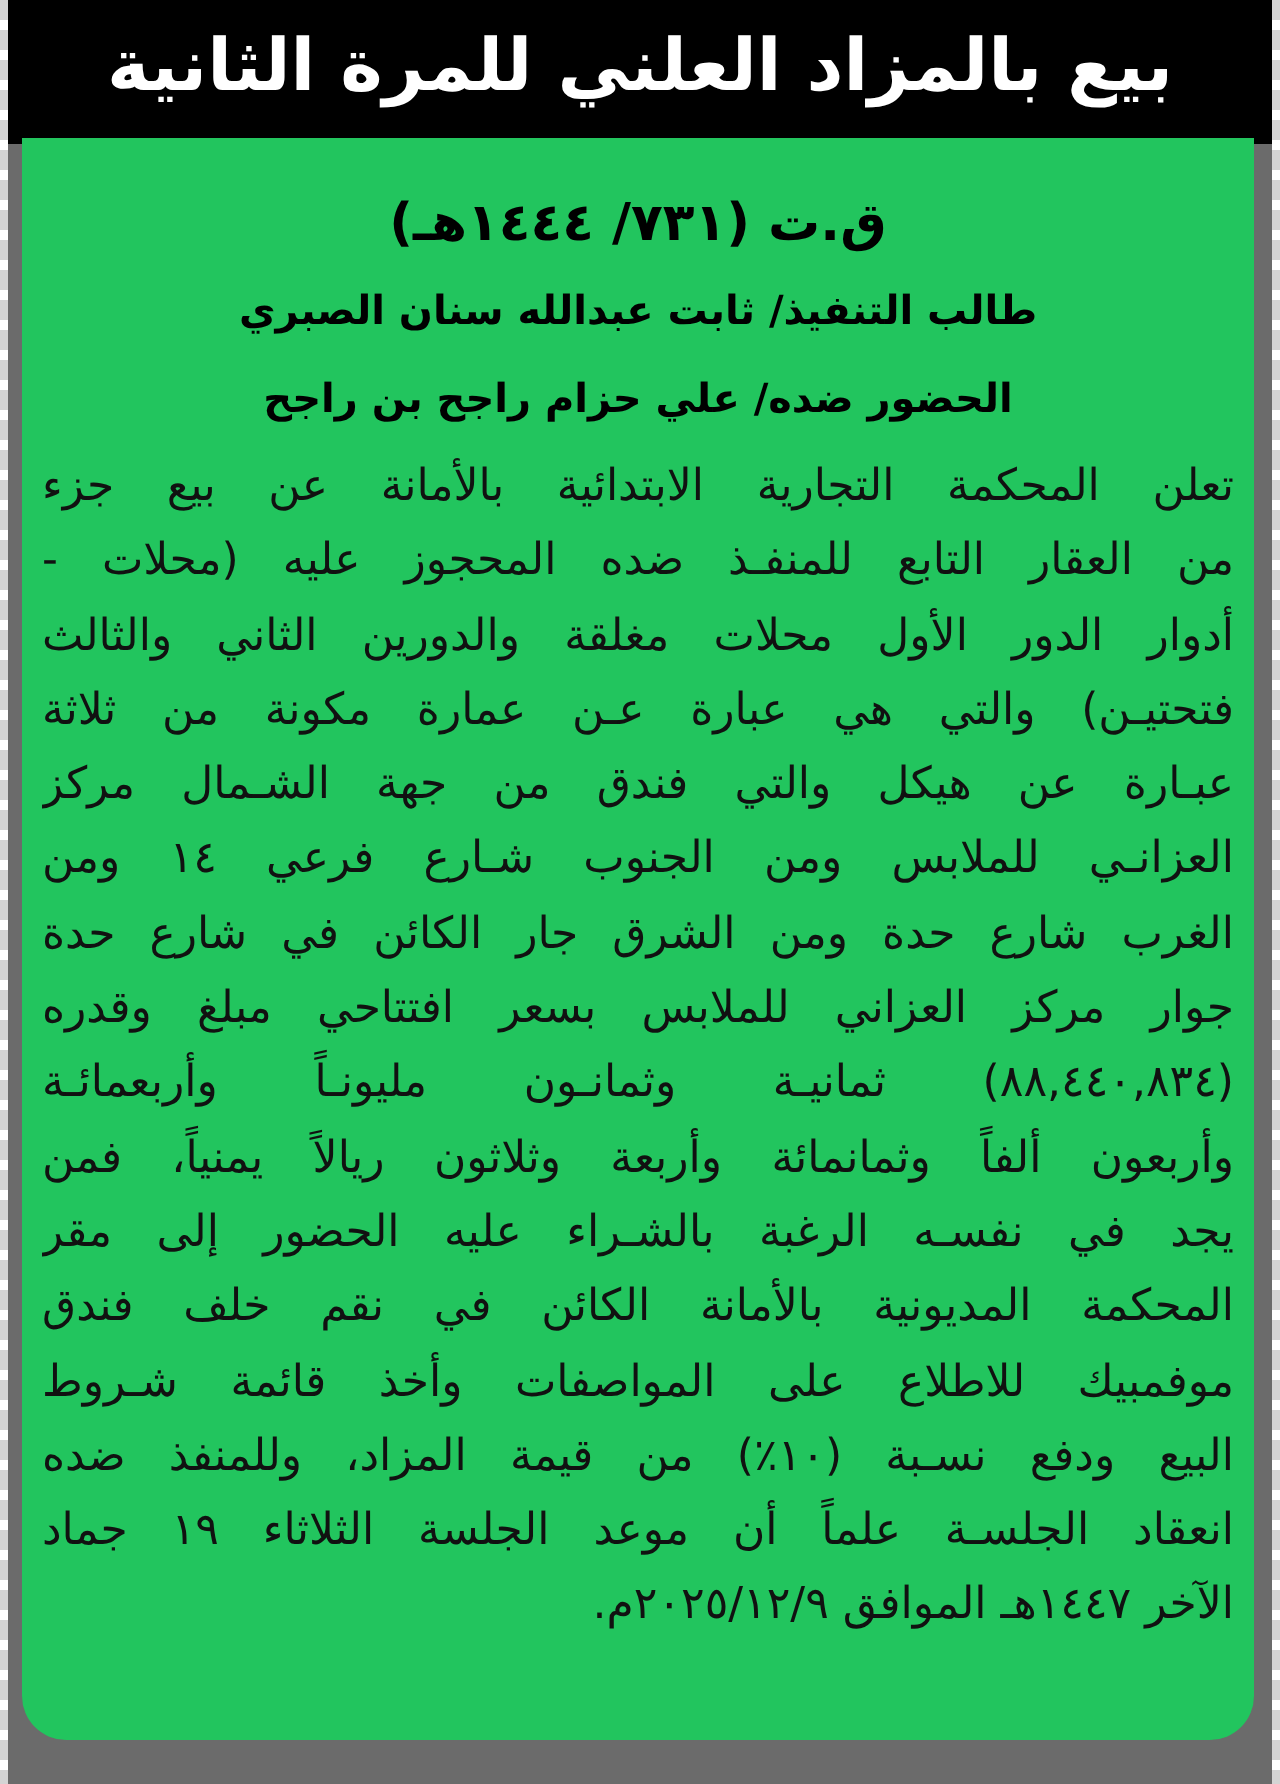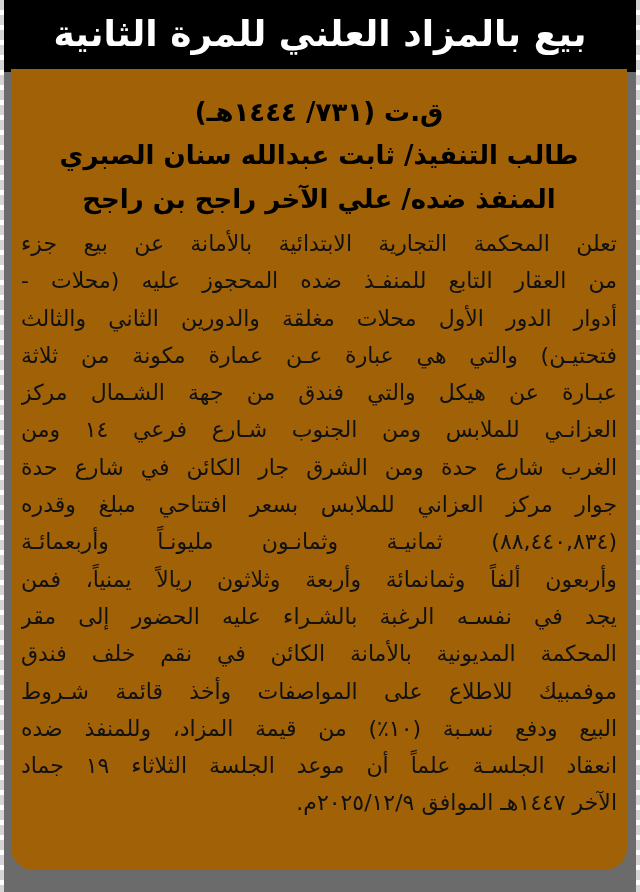--- a/index.html
+++ b/index.html
@@ -57,38 +57,38 @@
     letter-spacing: 0;
     line-height: 1;
     margin-top: -4px;
   }
   .body-panel {
     position: absolute;
     left: 7px;
     top: 69px;
     width: 616px;
     height: 801px;
-    background: #a16207;
+    background: #22c55e;
     border-radius: 0 0 22px 22px;
     box-sizing: border-box;
     padding: 0 10px 0 10px;
   }
   .case-block {
     text-align: center;
     font-family: "DejaVu Sans", sans-serif;
     font-weight: bold;
     color: #000000;
   }
   .case-number {
     font-size: 26px;
     line-height: 42px;
     margin-top: 22px;
   }
   .party-line {
-    font-size: 26px;
+    font-size: 20px;
     line-height: 44px;
   }
   .notice-body {
     margin-top: 4px;
     font-family: "DejaVu Sans", sans-serif;
     font-size: 22px;
     line-height: 37.3px;
     color: #111111;
     text-align: justify;
     text-align-last: justify;
@@ -115,21 +115,21 @@
 
   <div class="header-bar">
     <div class="header-title">بيع بالمزاد العلني للمرة الثانية</div>
   </div>
 
   <div class="body-panel">
 
     <div class="case-block">
       <div class="case-number">ق.ت (٧٣١/ ١٤٤٤هـ)</div>
       <div class="party-line">طالب التنفيذ/ ثابت عبدالله سنان الصبري</div>
-      <div class="party-line">المنفذ ضده/ علي الآخر راجح بن راجح</div>
+      <div class="party-line">الحضور ضده/ علي حزام راجح بن راجح</div>
     </div>
 
     <div class="notice-body">
       <span class="notice-line">تعلن المحكمة التجارية الابتدائية بالأمانة عن بيع جزء</span>
       <span class="notice-line">من العقار التابع للمنفـذ ضده المحجوز عليه (محلات -</span>
       <span class="notice-line">أدوار الدور الأول محلات مغلقة والدورين الثاني والثالث</span>
       <span class="notice-line">فتحتيـن) والتي هي عبارة عـن عمارة مكونة من ثلاثة</span>
       <span class="notice-line">عبـارة عن هيكل والتي فندق من جهة الشـمال مركز</span>
       <span class="notice-line">العزانـي للملابس ومن الجنوب شـارع فرعي ١٤ ومن</span>
       <span class="notice-line">الغرب شارع حدة ومن الشرق جار الكائن في شارع حدة</span>

